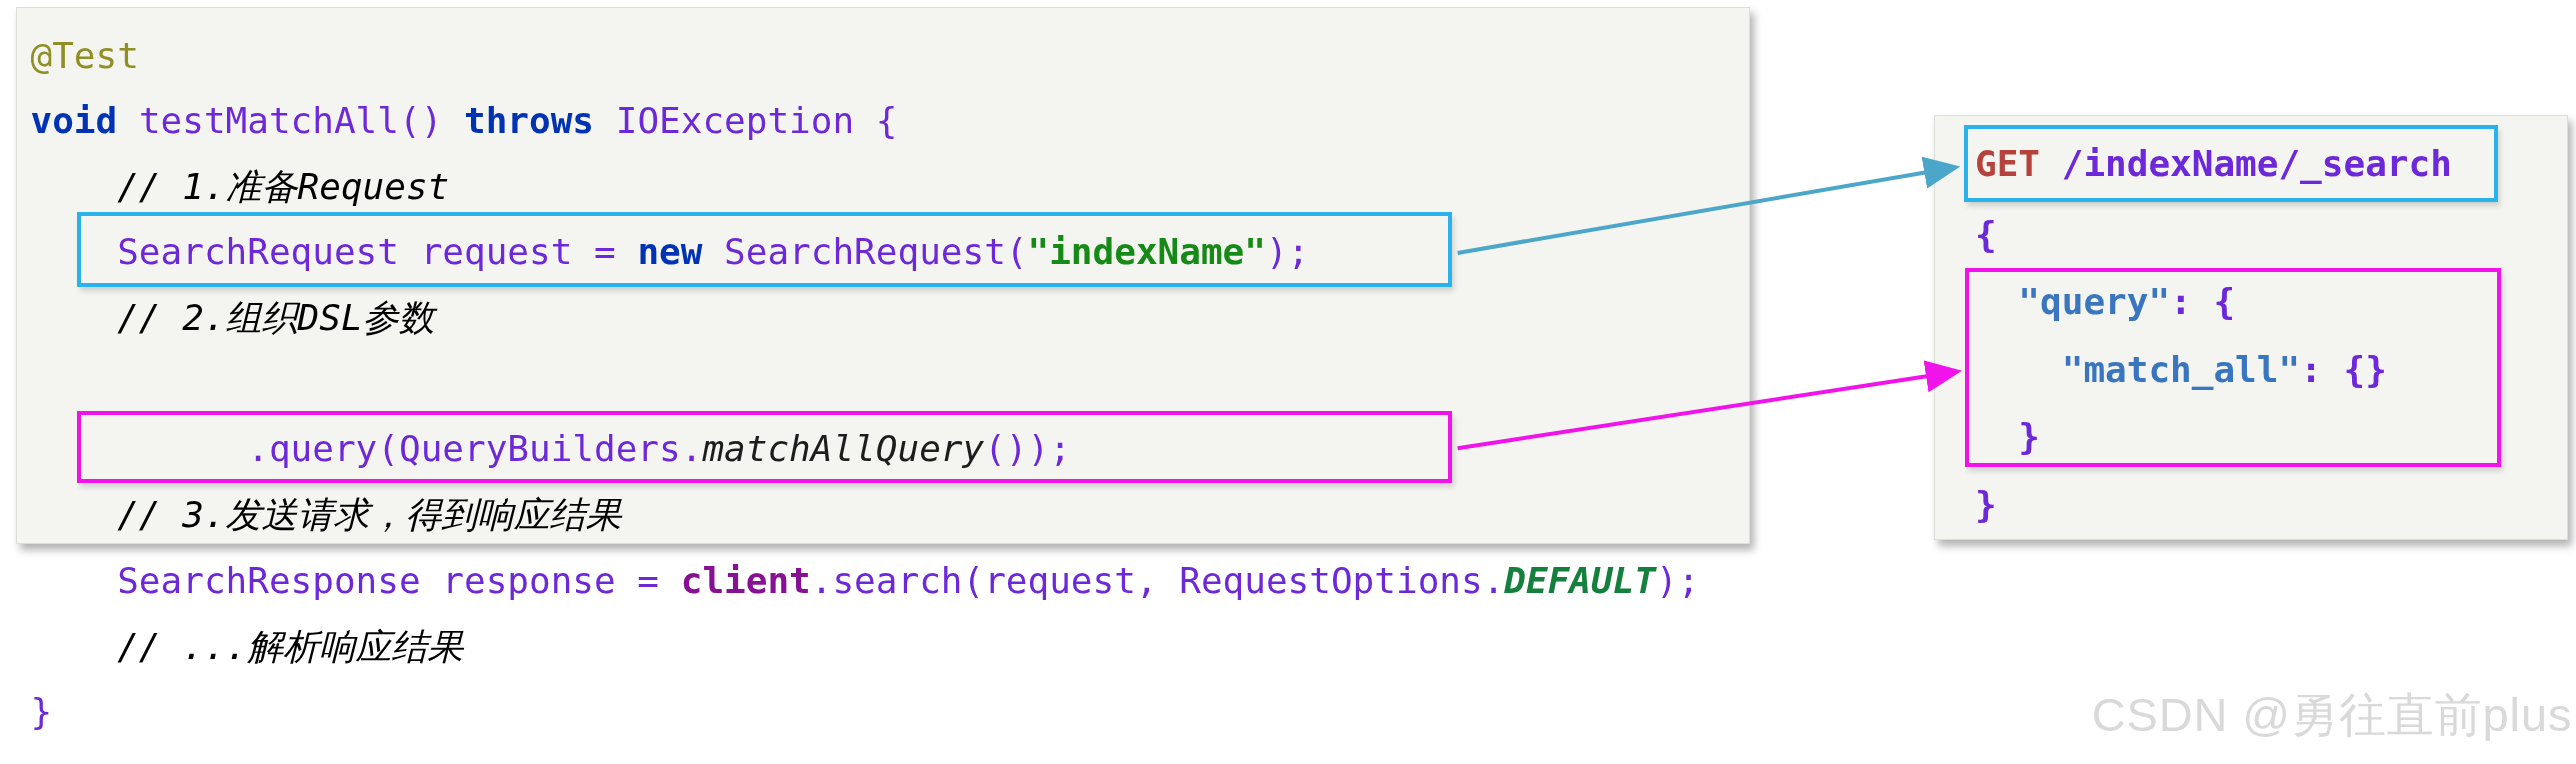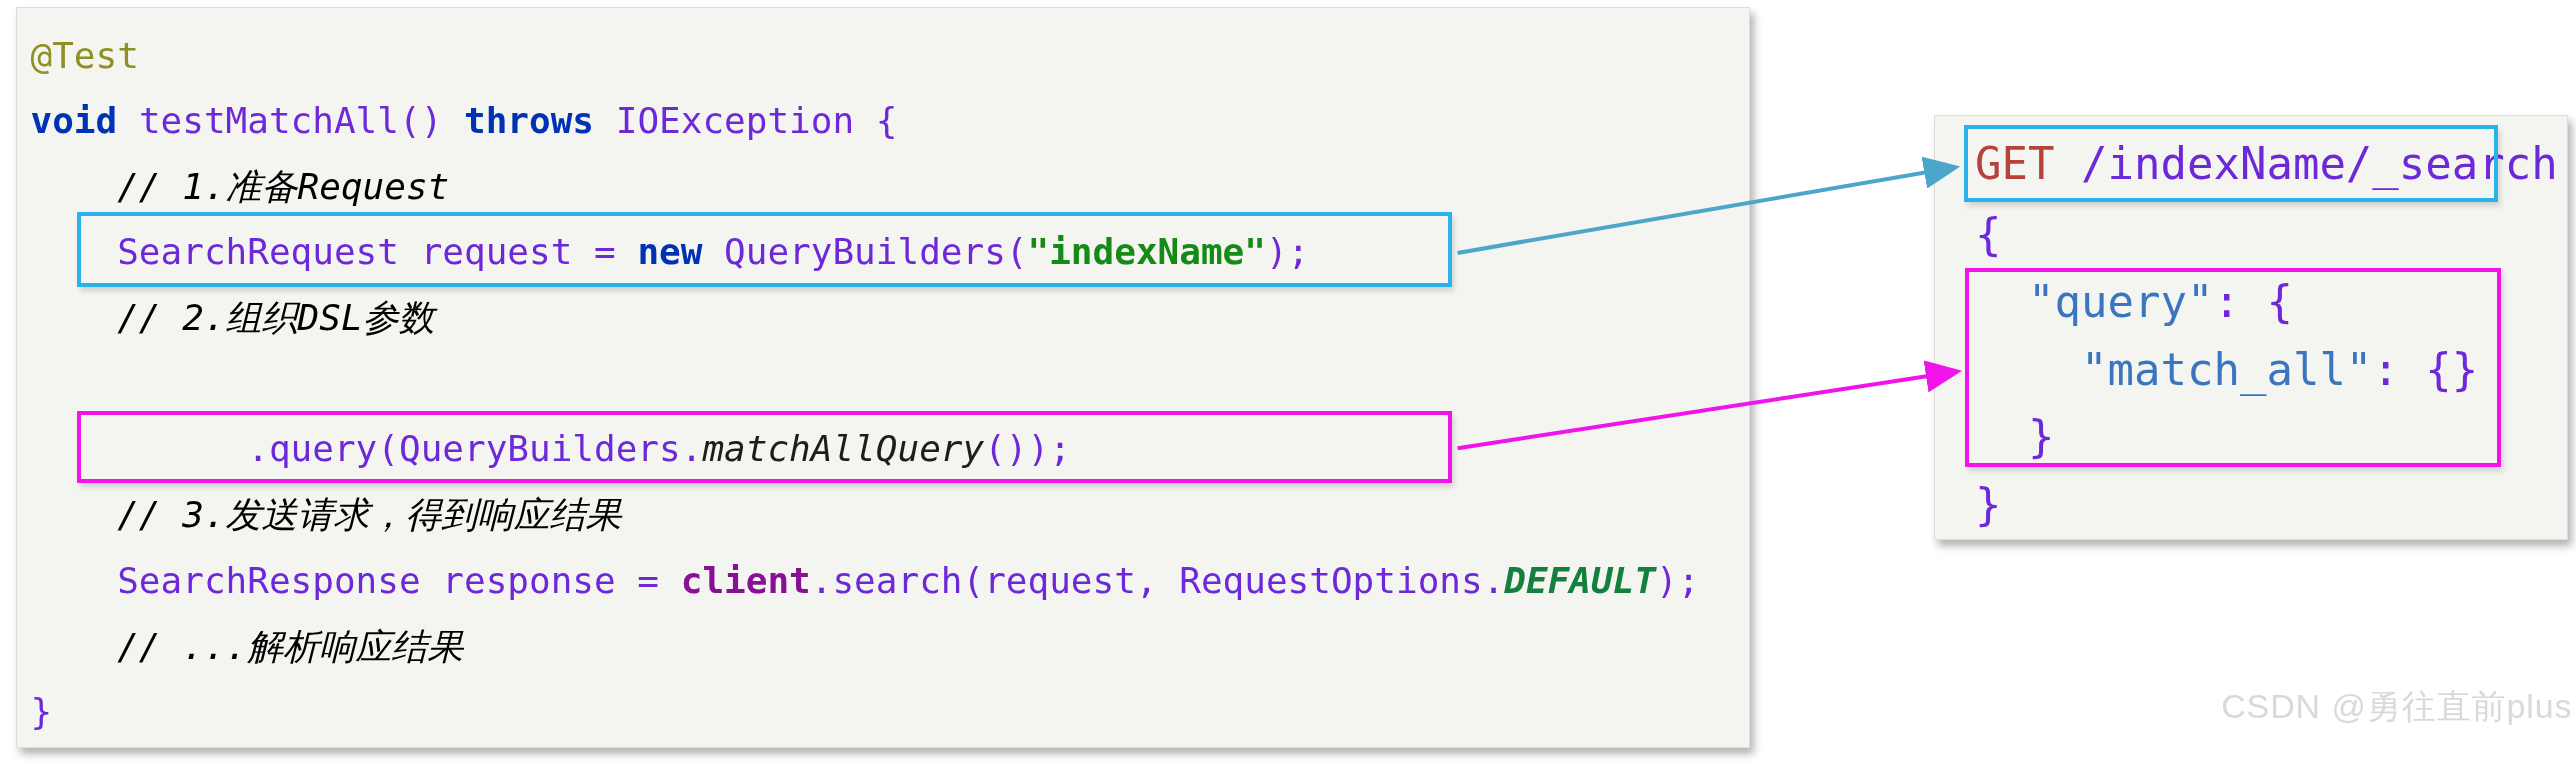--- a/index.html
+++ b/index.html
@@ -1,51 +1,51 @@
 <!DOCTYPE html>
 <html style="font-size:14.4px"><head>
 <meta charset="utf-8">
 <style>
   html,body{margin:0;padding:0;background:#ffffff;}
   .root{position:relative;width:2576px;height:765px;background:#ffffff;overflow:hidden;
         font-family:"DejaVu Sans Mono",monospace;}
   .panel{position:absolute;background:#f4f5f0;border:1.8px solid #dcded8;box-sizing:border-box;
          box-shadow:3.6px 6.3px 8px rgba(0,0,0,0.30);}
-  #left-panel{left:16px;top:7.2px;width:1734px;height:741px;text-align:right;}
+  #left-panel{left:16px;top:7.2px;width:1734px;height:537px;text-align:right;}
   #right-panel{left:1934px;top:115px;width:634px;height:425px;}
   .cl{position:absolute;white-space:pre;font-size:36px;line-height:66px;height:66px;color:#1d1d1d;left:13.5px;}
-  .rl{position:absolute;white-space:pre;font-size:44px;line-height:67px;height:63px;color:#1d1d1d;left:40px;}
+  .rl{position:absolute;white-space:pre;font-size:36px;line-height:67px;height:63px;color:#1d1d1d;left:40px;font-weight:bold;}
   .hl-box{position:absolute;border-style:solid;border-width:4.5px;box-sizing:border-box;
           box-shadow:2.7px 4.5px 5.4px rgba(0,0,0,0.15);}
   .hl-blue{border-color:#2ab2ec;}
   .hl-magenta{border-color:#f013ea;}
   .tok-annotation{color:#8f8f24;}
   .tok-kw{color:#0033b3;font-weight:bold;}
   .tok-comment{color:#000000;font-style:italic;}
   .tok-string{color:#168a16;font-weight:bold;}
   .tok-italic{font-style:italic;}
   .tok-field{color:#871094;font-weight:bold;margin-top:10px;}
   .tok-staticfield{color:#15803d;font-weight:bold;font-style:italic;}
   .tok-plain{color:#6d28d9;}
   .tok-get{color:#b5433c;}
   .tok-key{color:#3a76c0;}
   #arrows{position:absolute;left:0;top:0;width:2576px;height:765px;pointer-events:none;}
   .watermark{position:absolute;right:3.6px;top:684px;font-family:"Liberation Sans",sans-serif;
-             font-size:34px;color:#d9d9d9;letter-spacing:0.9px;}
+             font-size:47px;color:#d9d9d9;letter-spacing:0.9px;}
 </style>
 </head>
 <body>
 
 <div class="root">
 
   <div class="panel" id="left-panel">
     <div class="cl" style="top:14.4px"><span class="tok-annotation">@Test</span></div>
     <div class="cl" style="top:80px"><span class="tok-kw">void</span><span class="tok-plain"> testMatchAll() </span><span class="tok-kw">throws</span><span class="tok-plain"> IOException {</span></div>
     <div class="cl" style="top:146px"><span class="tok-comment">    // 1.准备Request</span></div>
-    <div class="cl" style="top:211px"><span class="tok-plain">    SearchRequest request = </span><span class="tok-kw">new</span><span class="tok-plain"> QueryBuilders(</span><span class="tok-string">"indexName"</span><span class="tok-plain">);</span></div>
+    <div class="cl" style="top:211px"><span class="tok-plain">    SearchRequest request = </span><span class="tok-kw">new</span><span class="tok-plain"> SearchRequest(</span><span class="tok-string">"indexName"</span><span class="tok-plain">);</span></div>
     <div class="cl" style="top:277px"><span class="tok-comment">    // 2.组织DSL参数</span></div>
     <div class="cl" style="top:408px"><span class="tok-plain">          .query(QueryBuilders.</span><span class="tok-italic">matchAllQuery</span><span class="tok-plain">());</span></div>
     <div class="cl" style="top:474px"><span class="tok-comment">    // 3.发送请求，得到响应结果</span></div>
     <div class="cl" style="top:540px"><span class="tok-plain">    SearchResponse response = </span><span class="tok-field">client</span><span class="tok-plain">.search(request, RequestOptions.</span><span class="tok-staticfield">DEFAULT</span><span class="tok-plain">);</span></div>
     <div class="cl" style="top:606px"><span class="tok-comment">    // ...解析响应结果</span></div>
     <div class="cl" style="top:671px"><span class="tok-plain">}</span></div>
 
     <div class="hl-box hl-blue" style="left:60px;top:204px;width:1375px;height:75px;"></div>
     <div class="hl-box hl-magenta" style="left:60px;top:403px;width:1375px;height:72px;"></div>
   </div>

